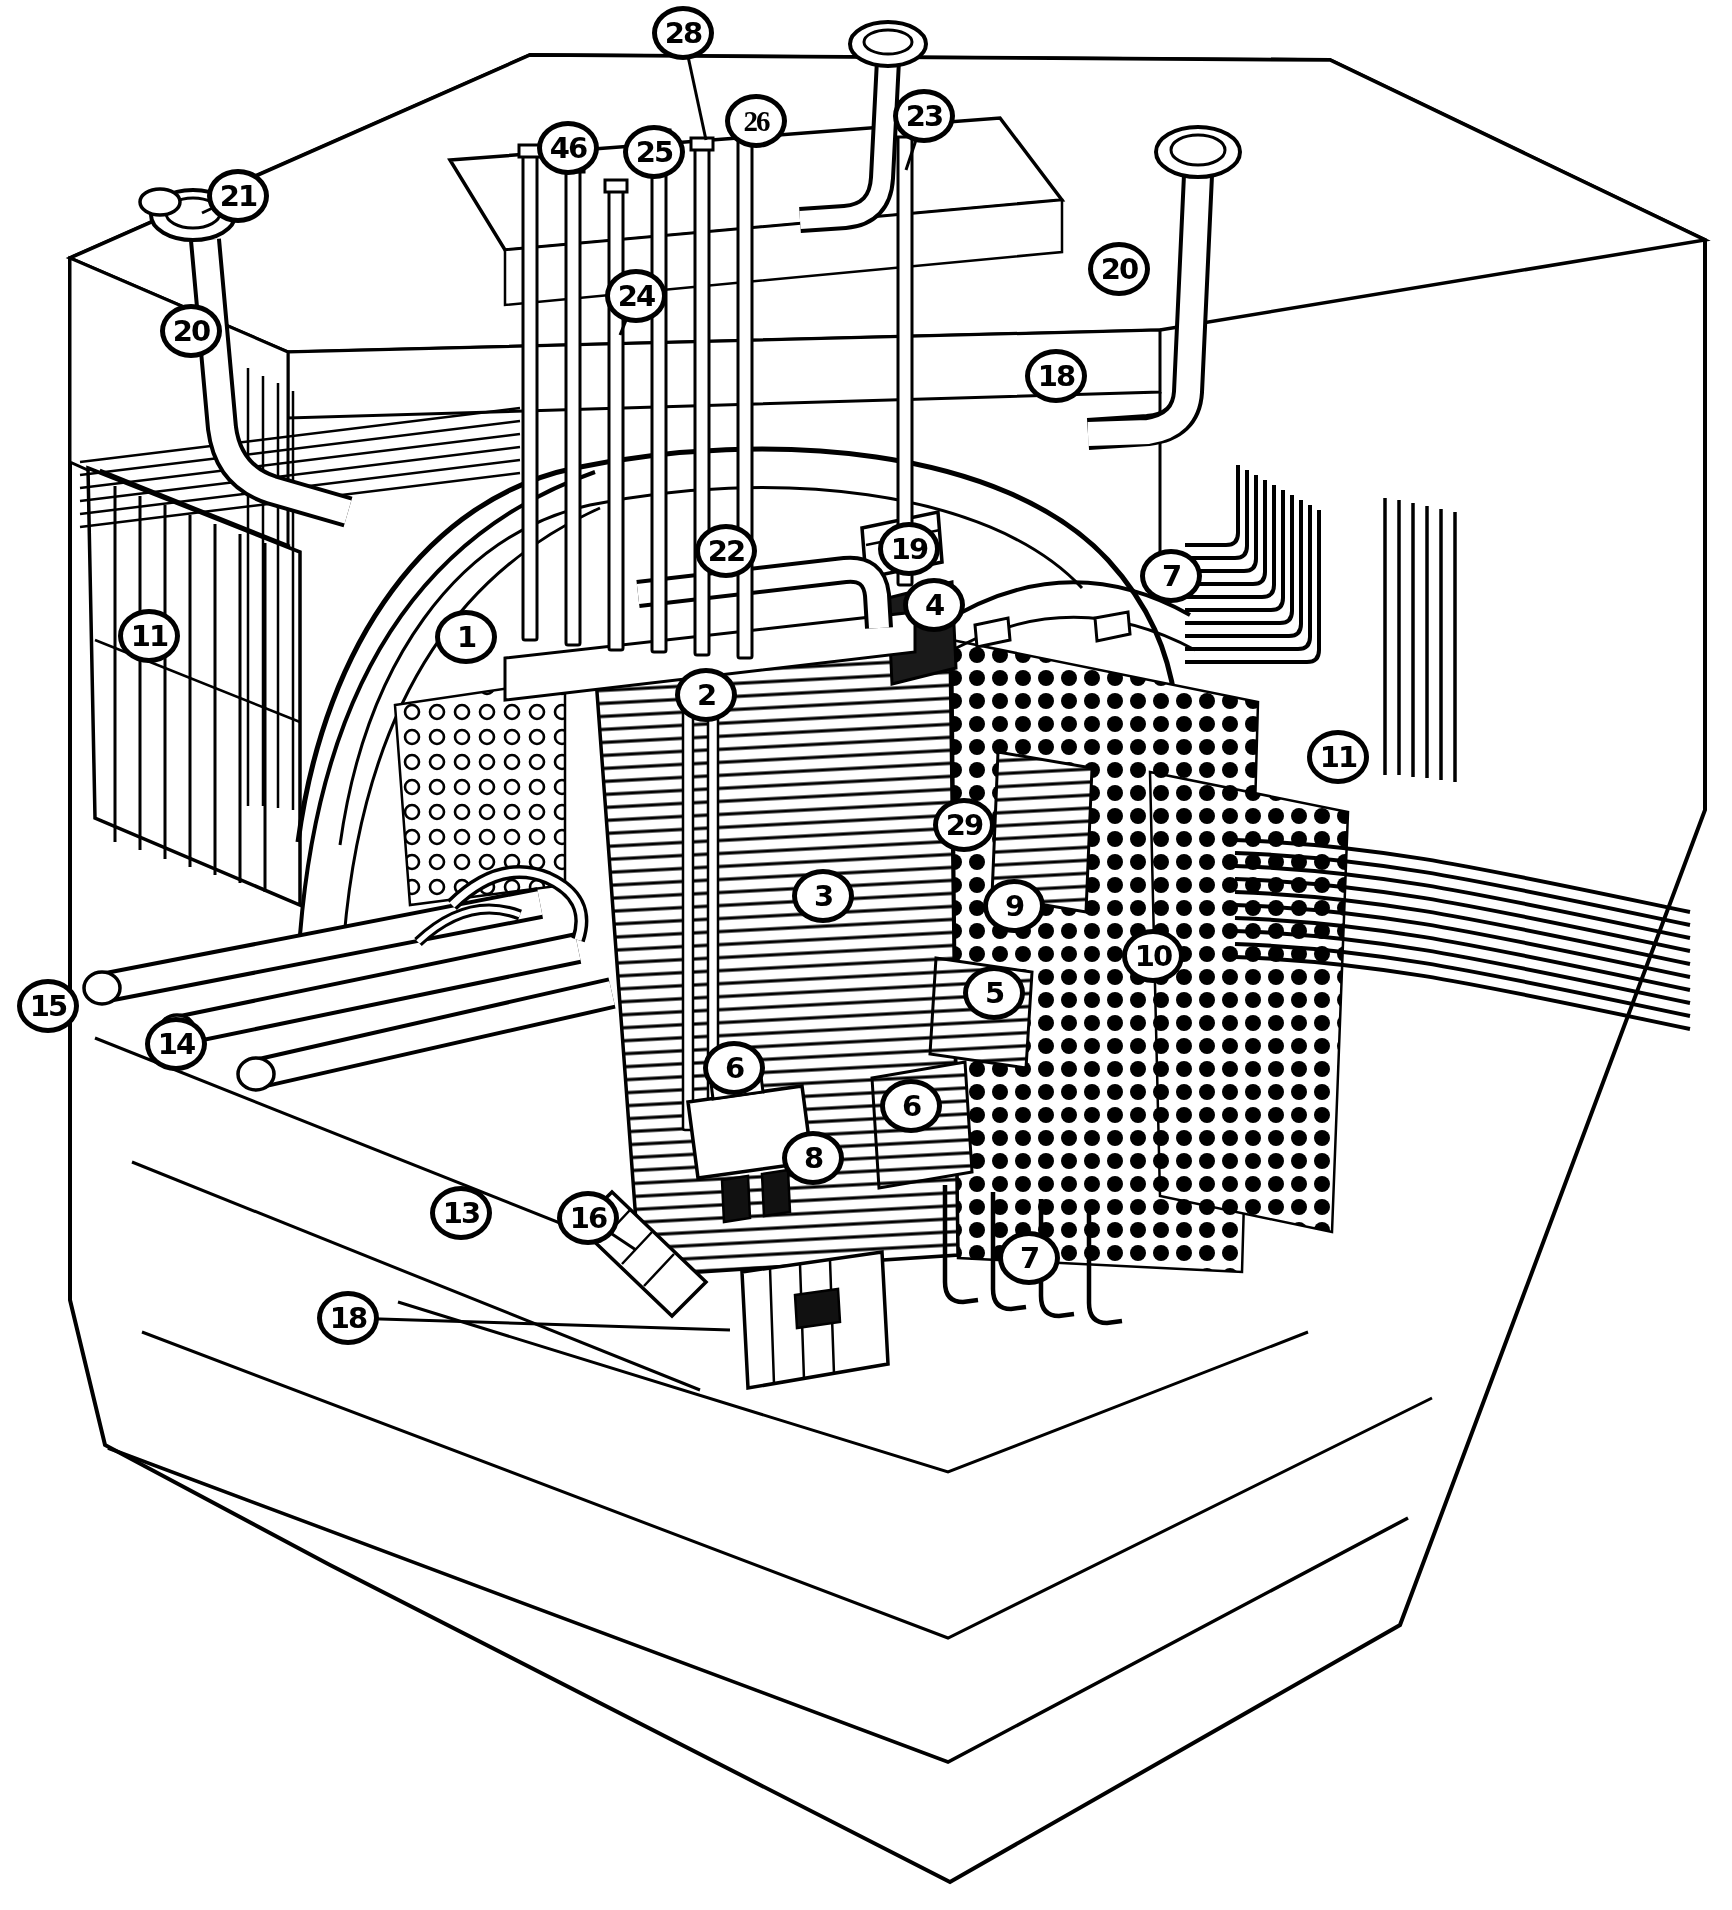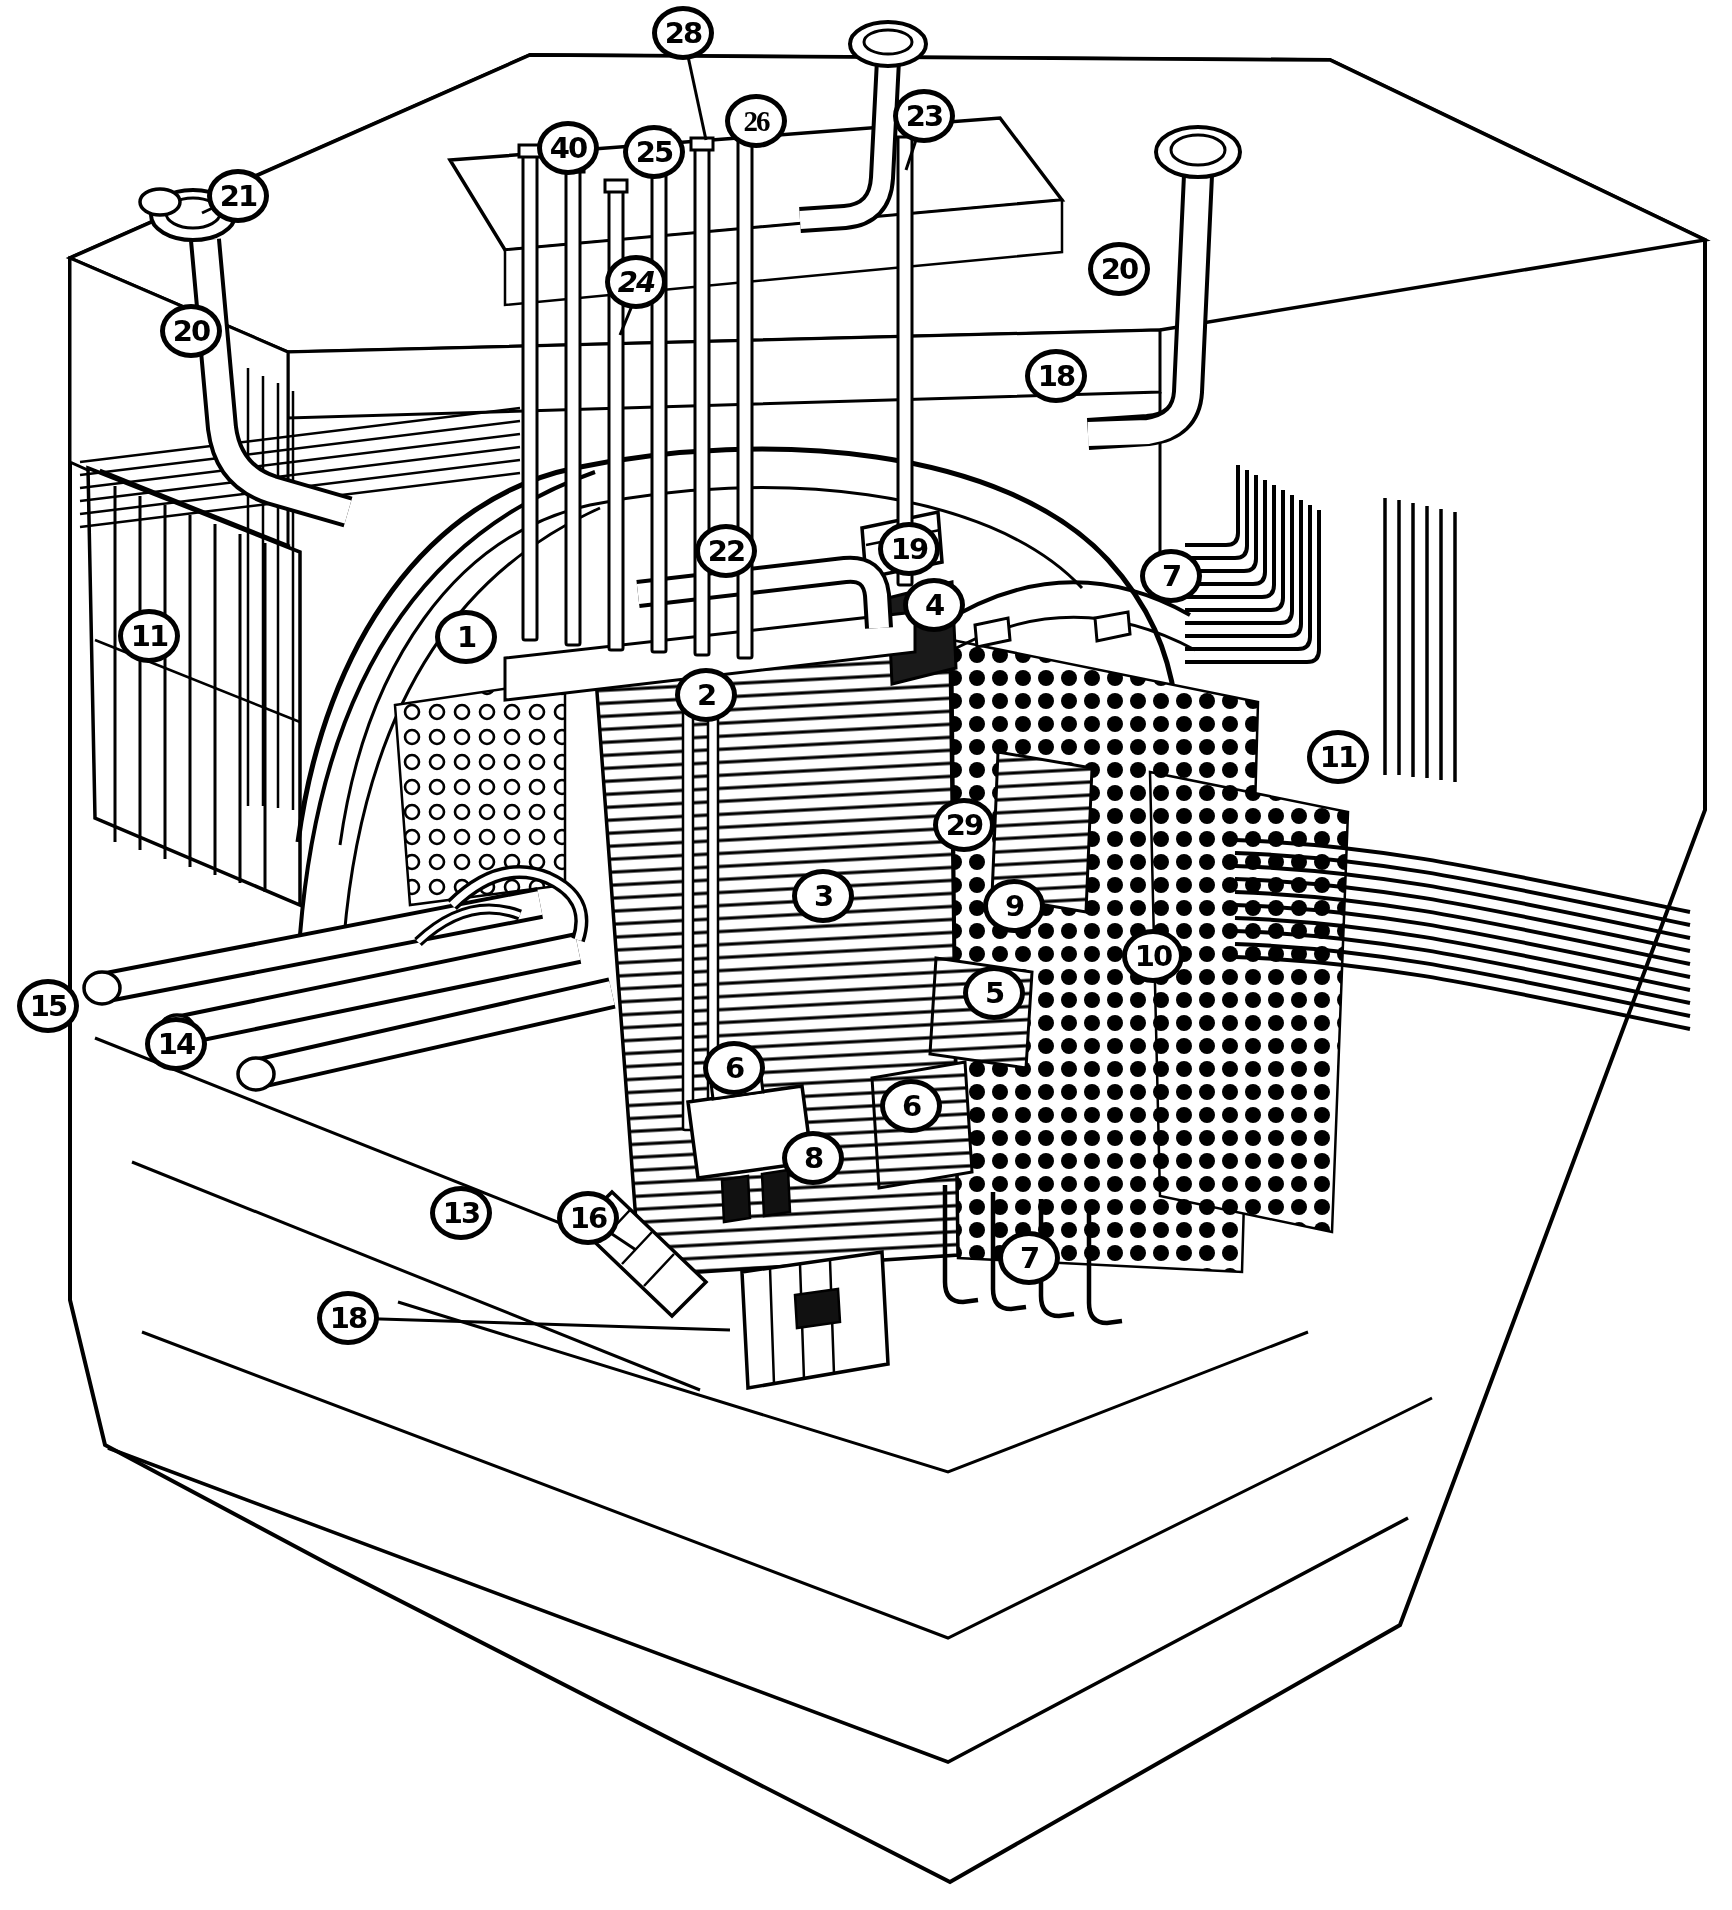--- a/index.html
+++ b/index.html
@@ -266,24 +266,24 @@
       <line x1="636" y1="296" x2="620" y2="335" stroke="#000000" stroke-width="3"></line>
       <line x1="588" y1="1218" x2="636" y2="1250" stroke="#000000" stroke-width="3"></line>
       <line x1="348" y1="1318" x2="730" y2="1330" stroke="#000000" stroke-width="3"></line>
     </svg>
 
   <div id="callout-layer">
       <div class="callout" style="left: 683px; top: 33px;">28</div>
       <div class="callout" style="left: 756px; top: 121px; font-family: Liberation Serif, serif;">26</div>
       <div class="callout" style="left: 924px; top: 116px;">23</div>
       <div class="callout" style="left: 654px; top: 152px;">25</div>
-      <div class="callout" style="left: 568px; top: 148px;">40</div>
+      <div class="callout" style="left: 568px; top: 148px;">46</div>
       <div class="callout" style="left: 238px; top: 196px;">21</div>
       <div class="callout" style="left: 1119px; top: 269px;">20</div>
-      <div class="callout" style="left: 636px; top: 282px; font-style: italic;">24</div>
+      <div class="callout" style="left: 636px; top: 296px;">24</div>
       <div class="callout" style="left: 191px; top: 331px;">20</div>
       <div class="callout" style="left: 1056px; top: 376px;">18</div>
       <div class="callout" style="left: 909px; top: 549px;">19</div>
       <div class="callout" style="left: 726px; top: 551px;">22</div>
       <div class="callout" style="left: 1171px; top: 576px;">7</div>
       <div class="callout" style="left: 934px; top: 605px;">4</div>
       <div class="callout" style="left: 466px; top: 637px;">1</div>
       <div class="callout" style="left: 149px; top: 636px;">11</div>
       <div class="callout" style="left: 706px; top: 695px;">2</div>
       <div class="callout" style="left: 1338px; top: 757px;">11</div>

